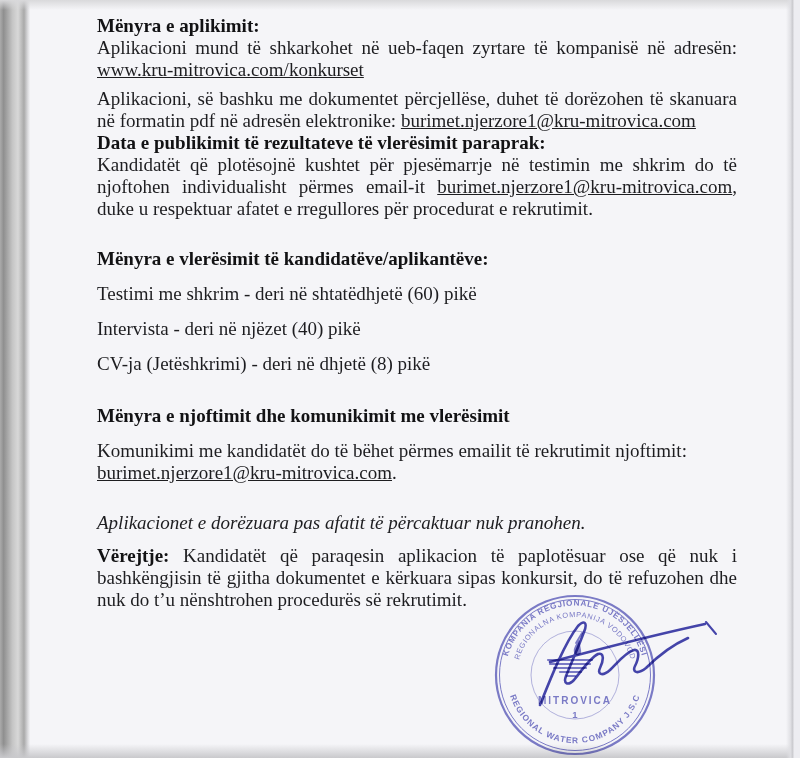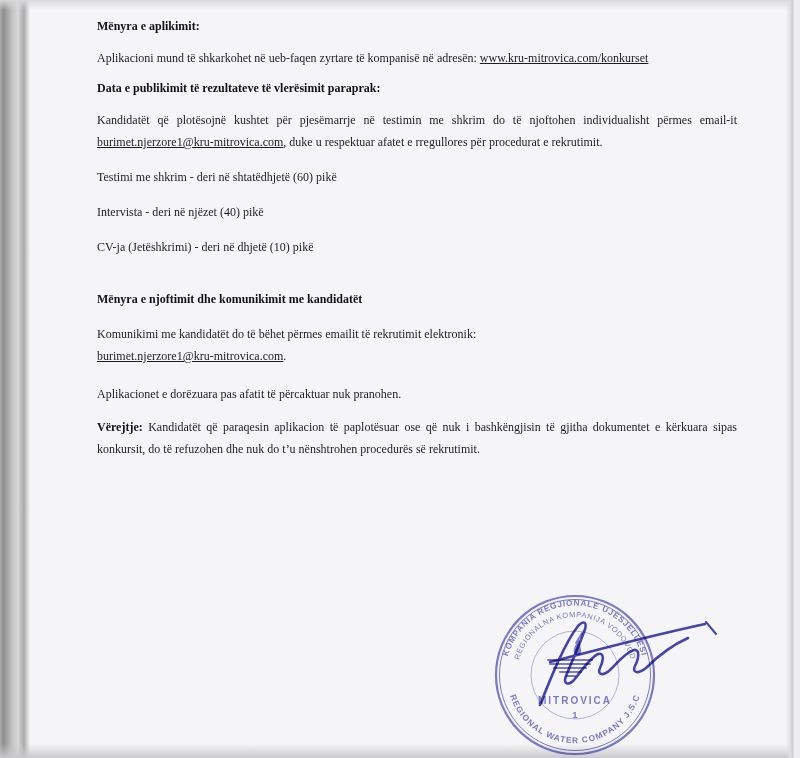--- a/index.html
+++ b/index.html
@@ -34,29 +34,29 @@
   .paper-text {
     position: absolute; left: 97px; top: 15px; width: 640px;
     color: #1d1d20;
     font-size: 16px; line-height: 22px;
     z-index: 3;
   }
   .hd { font-weight: bold; color: #121214; }
   .j  { text-align: justify; }
   .lnk { text-decoration: underline; }
   .mt7  { margin-top: 7px; }
-  .mt8  { margin-top: 8px; }
-  .mt10 { margin-top: 10px; }
+  .mt8  { }
+  .mt10 { }
   .mt11 { margin-top: 11px; }
   .mt12 { margin-top: 12px; }
   .mt13 { margin-top: 13px; }
-  .mt16 { margin-top: 16px; }
+  .mt16 { margin-top: 28px; font-style: italic; }
   .mt28 { margin-top: 28px; }
   .mt30 { margin-top: 30px; }
-  p, h3 { margin: 0; font-size: 12px; }
+  p, h3 { margin: 0; font-size: 19px; }
   .stamp-svg {
     position: absolute; left: 492px; top: 592px;
     width: 166px; height: 166px;
     z-index: 4;
     mix-blend-mode: multiply;
     opacity: 0.82;
   }
   .signature-svg {
     position: absolute; left: 520px; top: 600px;
     width: 200px; height: 120px;
@@ -72,33 +72,35 @@
 <div class="edge-top"></div>
 <div class="edge-bottom"></div>
 <div class="edge-right"></div>
 
 <div class="paper-text">
 
   <h3 class="hd">Mënyra e aplikimit:</h3>
 
   <p class="j mt10"><span>Aplikacioni mund të shkarkohet në ueb-faqen zyrtare të kompanisë në adresën: </span><span class="lnk">www.kru-mitrovica.com/konkurset</span></p>
 
+  <p class="j mt7"><span>Aplikacioni, së bashku me dokumentet përcjellëse, duhet të dorëzohen të skanuara në formatin pdf në adresën elektronike: </span><span class="lnk">burimet.njerzore1@kru-mitrovica.com</span></p>
 
   <h3 class="hd mt8">Data e publikimit të rezultateve të vlerësimit paraprak:</h3>
 
   <p class="j mt10"><span>Kandidatët që plotësojnë kushtet për pjesëmarrje në testimin me shkrim do të njoftohen individualisht përmes email-it </span><span class="lnk">burimet.njerzore1@kru-mitrovica.com</span><span>, duke u respektuar afatet e rregullores për procedurat e rekrutimit.</span></p>
 
+  <h3 class="hd mt28">Mënyra e vlerësimit të kandidatëve/aplikantëve:</h3>
 
   <p class="mt13">Testimi me shkrim - deri në shtatëdhjetë (60) pikë</p>
   <p class="mt13">Intervista - deri në njëzet (40) pikë</p>
-  <p class="mt13">CV-ja (Jetëshkrimi) - deri në dhjetë (10) pikë</p>
+  <p class="mt13">CV-ja (Jetëshkrimi) - deri në dhjetë (8) pikë</p>
 
-  <h3 class="hd mt30">Mënyra e njoftimit dhe komunikimit me kandidatët</h3>
+  <h3 class="hd mt30">Mënyra e njoftimit dhe komunikimit me vlerësimit</h3>
 
-  <p class="mt13"><span>Komunikimi me kandidatët do të bëhet përmes emailit të rekrutimit elektronik:</span><br><span class="lnk">burimet.njerzore1@kru-mitrovica.com</span><span>.</span></p>
+  <p class="mt13"><span>Komunikimi me kandidatët do të bëhet përmes emailit të rekrutimit njoftimit:</span><br><span class="lnk">burimet.njerzore1@kru-mitrovica.com</span><span>.</span></p>
 
 
   <p class="mt16">Aplikacionet e dorëzuara pas afatit të përcaktuar nuk pranohen.</p>
 
   <p class="j mt11"><span class="hd">Vërejtje:</span><span> Kandidatët që paraqesin aplikacion të paplotësuar ose që nuk i bashkëngjisin të gjitha dokumentet e kërkuara sipas konkursit, do të refuzohen dhe nuk do t’u nënshtrohen procedurës së rekrutimit.</span></p>
 
 </div>
 
 <svg class="stamp-svg" viewBox="-83 -83 166 166" aria-hidden="true">
   <defs>

